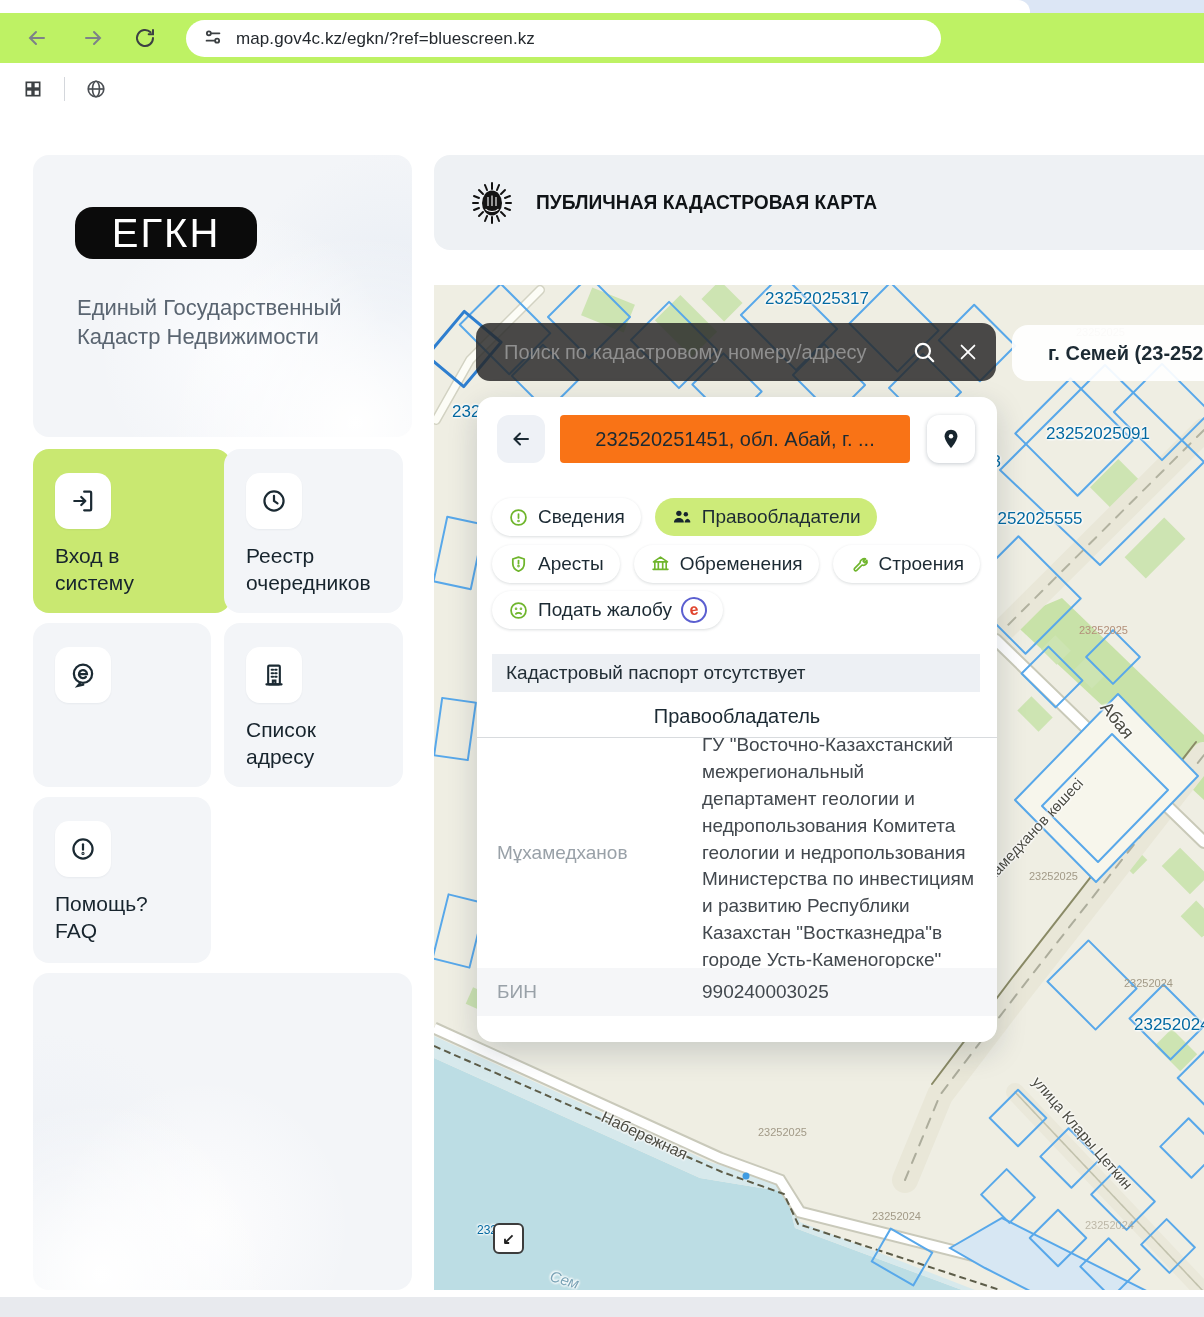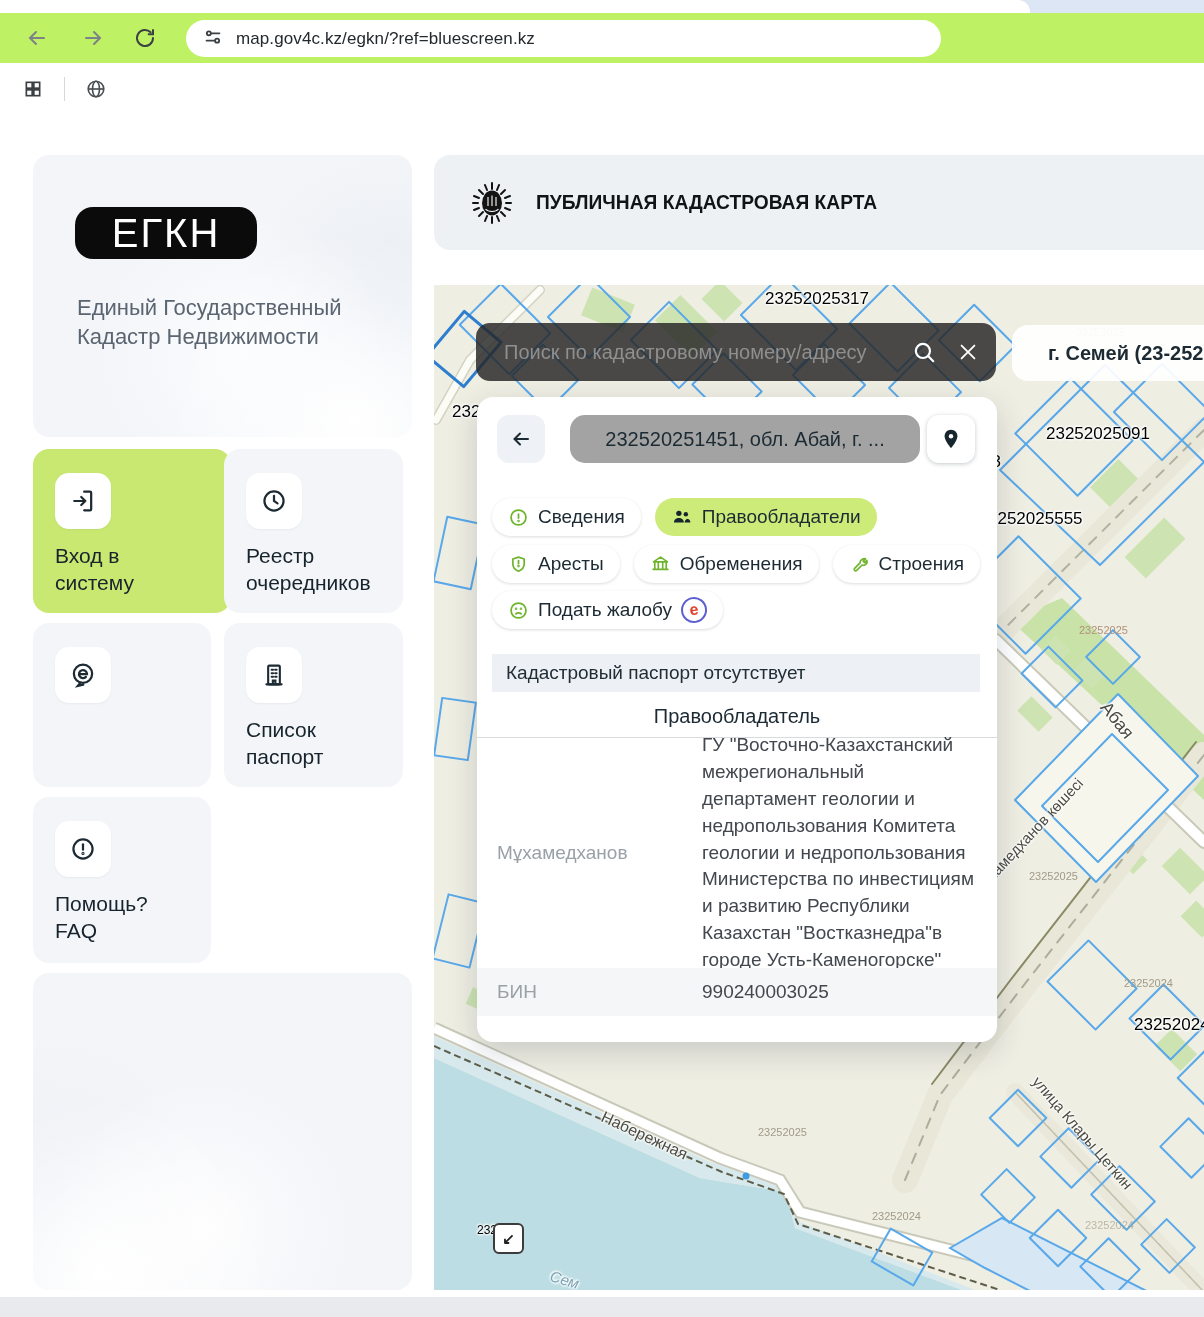--- a/index.html
+++ b/index.html
@@ -25,34 +25,34 @@
   .green{background:#c9e871;padding-left:20px;}
   .faq-card{height:166px;}
   .bottom-card{left:33px;top:973px;width:379px;height:317px;background:#f3f5f8;background-image:radial-gradient(circle at 18% 95%,#ffffff 0%,rgba(255,255,255,0) 40%),radial-gradient(circle at 45% 80%,#fdfdfe 0%,rgba(243,245,248,0) 45%),radial-gradient(circle at 5% 65%,#eef1f6 0%,rgba(243,245,248,0) 35%);}
   
   .main-header{position:absolute;left:434px;top:155px;width:770px;height:95px;background:#eef1f4;border-radius:16px 0 0 16px;display:flex;align-items:center;}
   .emblem{margin-left:36px;width:44px;height:44px;}
   .main-title{margin-left:22px;font-size:20px;font-weight:700;color:#101417;letter-spacing:0;transform:scaleX(.96);transform-origin:left;}
   
   .map{position:absolute;left:434px;top:285px;width:770px;height:1005px;background:#efeee3;overflow:hidden;}
   .map svg.base{position:absolute;left:0;top:0;}
-  .mlabel{position:absolute;font-size:17px;color:#000000;white-space:nowrap;text-shadow:0 0 3px #fff,0 0 3px #fff,1px 1px 2px #fff,-1px -1px 2px #fff;z-index:3;}
+  .mlabel{position:absolute;font-size:17px;color:#0369a1;white-space:nowrap;text-shadow:0 0 3px #fff,0 0 3px #fff,1px 1px 2px #fff,-1px -1px 2px #fff;z-index:3;}
   .mlabel.small{font-size:11px;color:#a29a87;text-shadow:none;}
   .mlabel.red{color:#b3907a;}
   .mlabel.street{font-size:16px;color:#4b4b42;}
   .mlabel.water-name{font-size:15px;font-style:italic;color:#7aa3b6;}
   .searchbar{position:absolute;left:42px;top:38px;width:520px;height:58px;background:rgba(38,38,38,.83);border-radius:14px;display:flex;align-items:center;z-index:6;}
   .searchbar input{flex:1;background:transparent;border:none;outline:none;margin-left:26px;font-size:20px;color:#eee;font-family:"Liberation Sans",sans-serif;}
   .searchbar input::placeholder{color:#8f8f8f;}
   .sb-ico{width:44px;display:flex;align-items:center;justify-content:center;color:#fff;}
   .city-badge{position:absolute;left:578px;top:40px;width:200px;height:56px;background:rgba(255,255,255,.92);border-radius:16px 0 0 16px;display:flex;align-items:center;z-index:5;font-size:20px;font-weight:600;color:#1c2a33;padding-left:36px;box-sizing:border-box;}
   
   .panel{position:absolute;left:43px;top:112px;width:520px;height:645px;background:#fff;border-radius:16px;box-shadow:0 10px 30px rgba(20,40,60,.18);z-index:8;}
   .p-back{position:absolute;left:20px;top:18px;width:48px;height:48px;background:#eef1f6;border-radius:12px;display:flex;align-items:center;justify-content:center;font-size:24px;color:#1b2a33;}
-  .p-title{position:absolute;left:83px;top:18px;width:350px;height:48px;background:#a3a3a3;border-radius:15px;display:flex;align-items:center;justify-content:center;font-size:20px;color:#1b2a33;white-space:nowrap;margin-left:10px;}
+  .p-title{position:absolute;left:83px;top:18px;width:350px;height:48px;background:#f97316;border-radius:4px;display:flex;align-items:center;justify-content:center;font-size:20px;color:#1b2a33;white-space:nowrap;}
   .p-pin{position:absolute;left:450px;top:18px;width:48px;height:48px;background:#fff;border-radius:12px;box-shadow:0 1px 4px rgba(20,40,60,.25);display:flex;align-items:center;justify-content:center;color:#17252e;}
   .tabrow{position:absolute;left:15px;display:flex;gap:14px;}
   .tab{display:inline-flex;align-items:center;gap:9px;height:38px;padding:0 16px;border-radius:20px;background:#fff;box-shadow:0 1px 3px rgba(27,42,51,.16);font-size:19px;color:#1c2a33;white-space:nowrap;}
   .tab.active{background:#cdeb79;box-shadow:none;}
   .tab .ticon{display:flex;color:#6fb52c;}
   .tab.active .ticon{color:#17252e;}
   .eo-logo{width:22px;height:22px;border:2px solid #5b5fd0;border-radius:50%;color:#e0432d;font-size:16px;font-weight:700;display:flex;align-items:center;justify-content:center;transform:rotate(-8deg);}
   .notice{position:absolute;left:15px;top:257px;width:488px;height:38px;background:#edf0f4;border-radius:0;display:flex;align-items:center;padding-left:14px;box-sizing:border-box;font-size:19px;color:#222e36;}
   .ptable-title{position:absolute;left:0;top:308px;width:100%;text-align:center;font-size:20px;color:#1c2a33;}
   .pdivider{position:absolute;left:0;top:340px;width:100%;height:1px;background:#d8dbde;}
@@ -155,21 +155,21 @@
     </div>
   </div>
 
   <div class="card side-card" style="left:224px;top:623px;width:179px;">
     <div class="icontile">
       <svg width="28" height="28" viewBox="0 0 24 24" fill="none" stroke="currentColor" stroke-width="1.8" stroke-linecap="round">
           <rect x="7" y="4" width="10" height="16" rx="1"></rect>
           <path d="M10 7.5h1.2M13 7.5h1.2M10 10.5h1.2M13 10.5h1.2M10 13.5h1.2M13 13.5h1.2M11 20v-3.2h2.2V20M5.5 20h13"></path>
         </svg>
     </div>
-    <div class="clabel">Список паспорт</div>
+    <div class="clabel">Список адресу</div>
   </div>
 
   <div class="card side-card faq-card" style="left:33px;top:797px;">
     <div class="icontile">
       <svg width="28" height="28" viewBox="0 0 24 24" fill="none" stroke="currentColor" stroke-width="1.9" stroke-linecap="round">
           <circle cx="12" cy="12" r="8.2"></circle>
           <path d="M12 8v4.6"></path>
           <circle cx="12" cy="15.8" r="0.4" fill="currentColor"></circle>
         </svg>
     </div>

